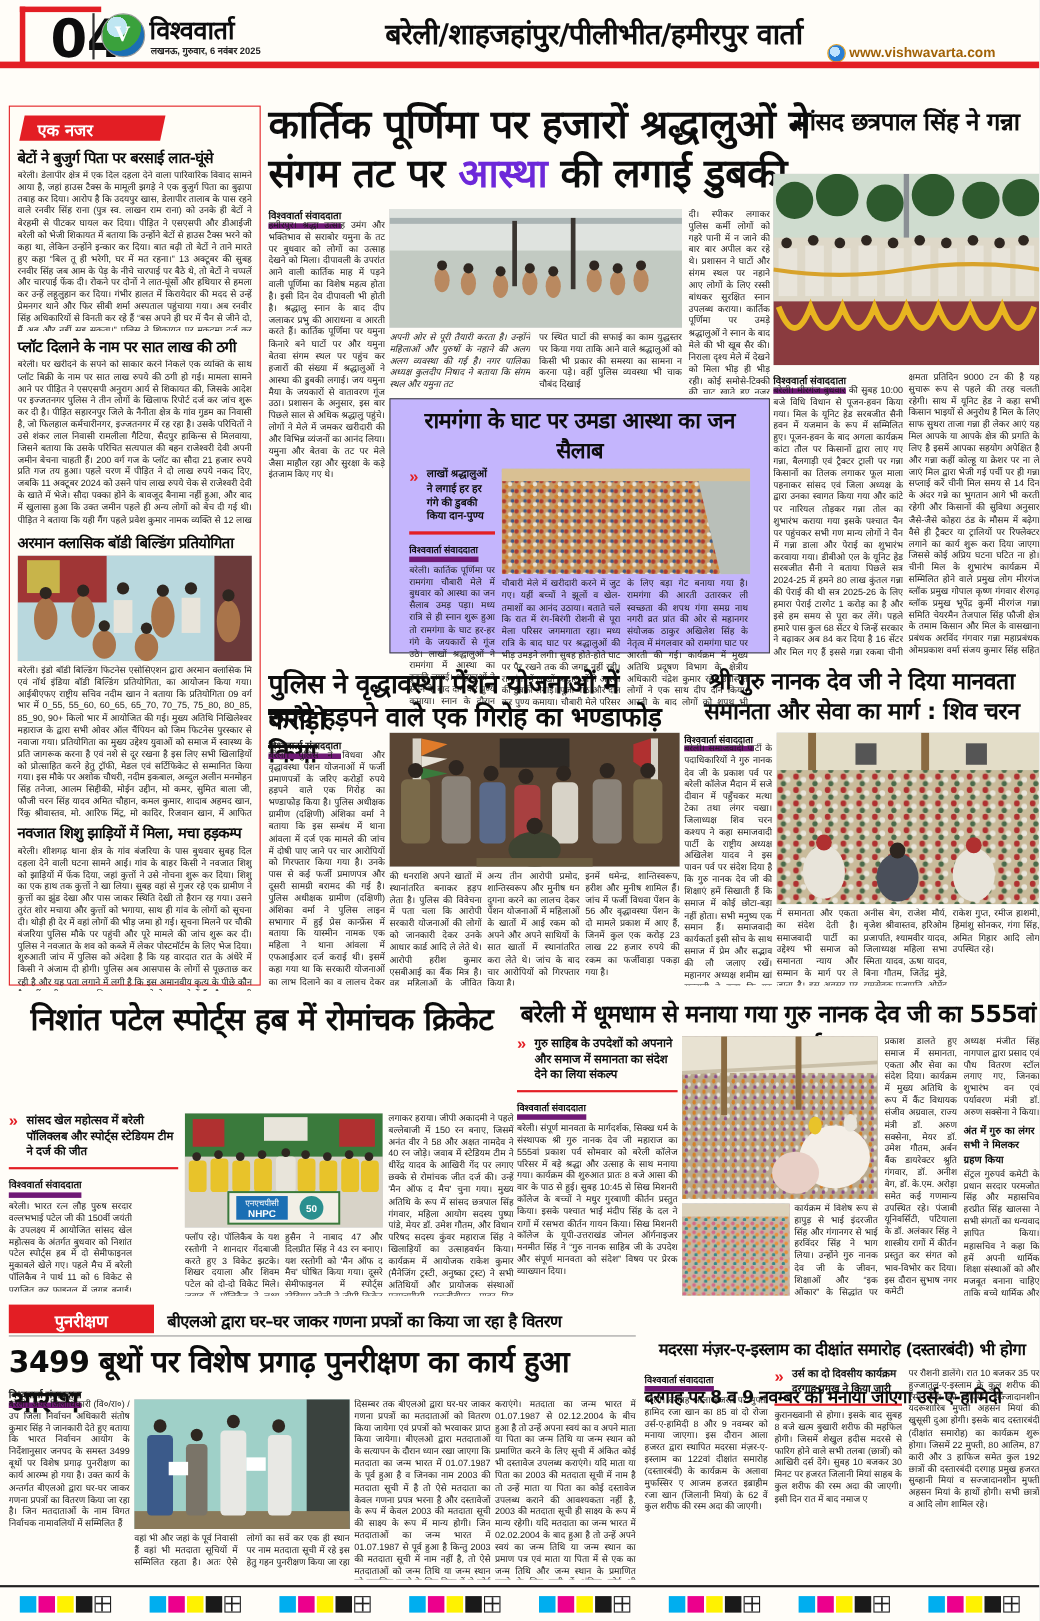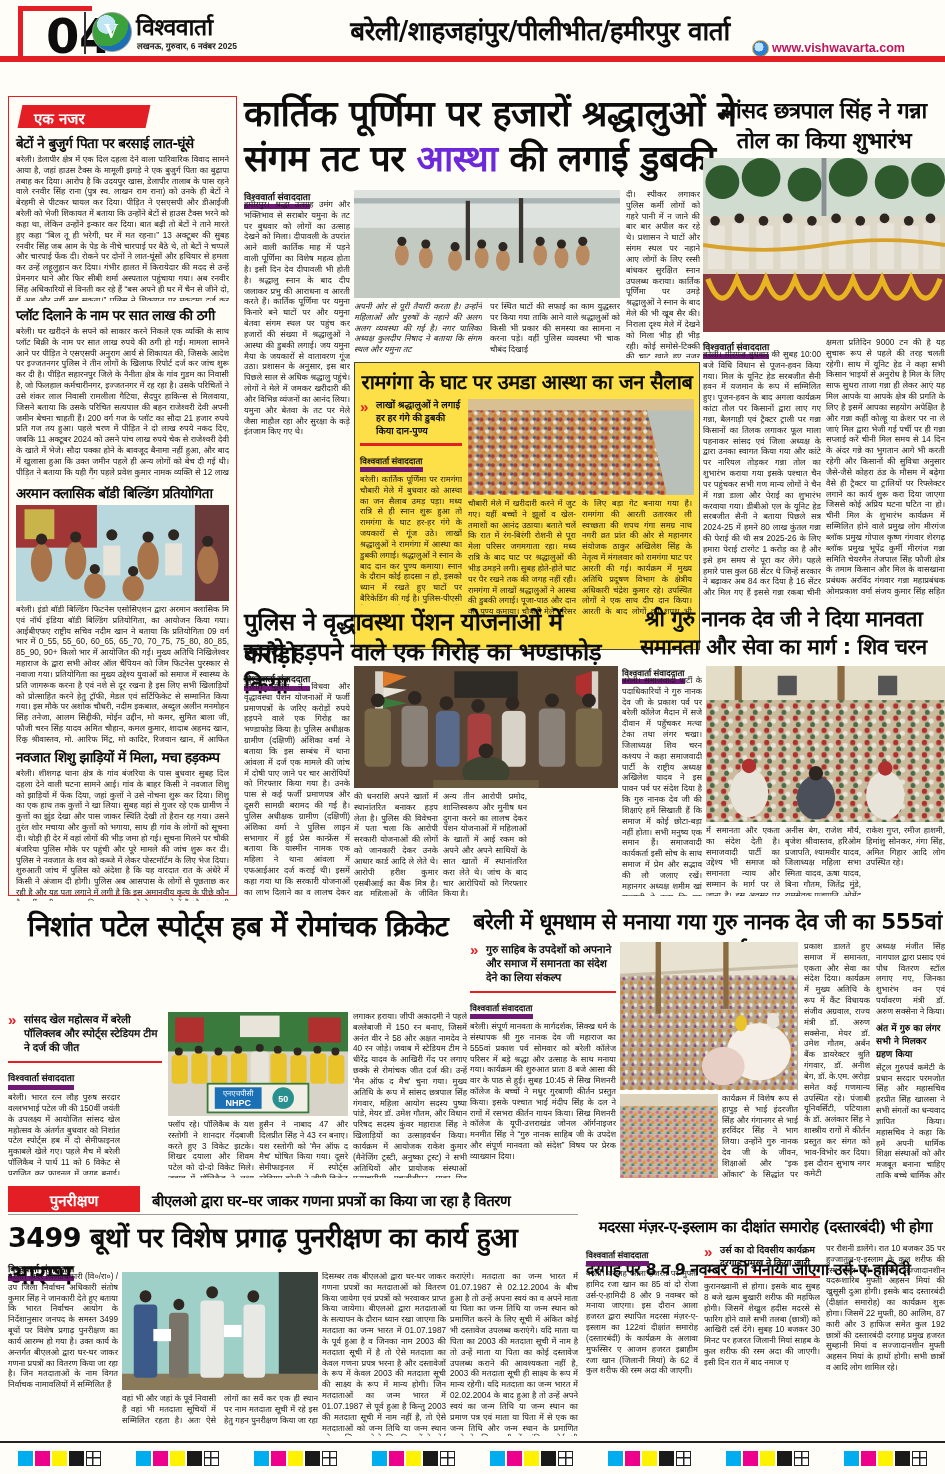--- a/index.html
+++ b/index.html
@@ -31,21 +31,21 @@
     <div class="abs" style="left:18px;top:6px;width:5px;height:53px;background:#e31e24;"></div>
     <div class="abs hl" style="left:46px;top:8px;font-size:48px;">04</div>
     <div class="abs" style="left:84px;top:12px;width:1.5px;height:42px;background:#333;"></div>
     <div class="abs" style="left:92px;top:12px;width:38px;height:38px;border-radius:50%;background:radial-gradient(circle at 35% 30%,#bfe6f2 0 25%,#3aa13c 26% 60%,#1b6fb4 61% 100%);border:1px solid #999;">
       <span style="position:absolute;left:11px;top:7px;color:#fff;font-weight:800;font-size:20px;font-family:'Liberation Serif',serif;">V</span>
     </div>
     <div class="abs hl" style="left:136px;top:10px;font-size:23px;">विश्ववार्ता</div>
     <div class="abs" style="left:137px;top:40px;font-size:8.5px;font-weight:700;color:#222;">लखनऊ,   गुरुवार, 6 नवंबर 2025</div>
     <div class="abs hl" style="left:305px;top:12px;width:470px;font-size:26px;text-align:center;">बरेली/शाहजहांपुर/पीलीभीत/हमीरपुर वार्ता</div>
     <div class="abs" style="left:752px;top:40px;width:15px;height:15px;border-radius:50%;background:radial-gradient(circle at 40% 40%,#bfe3ff 0 35%,#2a7fd4 36% 100%);border:1px solid #e8a020;"></div>
-    <div class="abs" style="left:772px;top:41px;font-size:12.5px;font-weight:800;color:#be185d;">www.vishwavarta.com</div>
+    <div class="abs" style="left:772px;top:41px;font-size:12.5px;font-weight:800;color:#a16207;">www.vishwavarta.com</div>
     <div class="abs" style="left:0;top:56px;width:945px;height:6px;background:#e31e24;"></div>
   </div>
 
   <div class="abs" style="left:8px;top:96px;width:229px;height:800px;border:1.5px solid #e31e24;background:#fffdf6;box-sizing:border-box;padding:6px 7px;">
     <div style="width:128px;height:23px;background:#e31e24;transform:skewX(-12deg);margin:2px 0 6px 4px;">
       <span style="display:block;transform:skewX(12deg);color:#fff;font-weight:800;font-size:15px;padding:3px 0 0 14px;font-family:'DejaVu Sans',sans-serif;">एक नजर</span>
     </div>
     <div class="hl" style="font-size:13.5px;margin:2px 0 3px 0;">बेटों ने बुजुर्ग पिता पर बरसाई लात-घूंसे</div>
     <div class="jc" style="height:146px;">बरेली। डेलापीर क्षेत्र में एक दिल दहला देने वाला पारिवारिक विवाद सामने आया है, जहां हाउस टैक्स के मामूली झगड़े ने एक बुजुर्ग पिता का बुढ़ापा तबाह कर दिया। आरोप है कि उदयपुर खास, डेलापीर तालाब के पास रहने वाले रनवीर सिंह राना (पुत्र स्व. लाखन राम राना) को उनके ही बेटों ने बेरहमी से पीटकर घायल कर दिया। पीड़ित ने एसएसपी और डीआईजी बरेली को भेजी शिकायत में बताया कि उन्होंने बेटों से हाउस टैक्स भरने को कहा था, लेकिन उन्होंने इन्कार कर दिया। बात बढ़ी तो बेटों ने ताने मारते हुए कहा “बिल तू ही भरेगी, घर में मत रहना।” 13 अक्टूबर की सुबह रनवीर सिंह जब आम के पेड़ के नीचे चारपाई पर बैठे थे, तो बेटों ने चप्पलें और चारपाई फेंक दी। रोकने पर दोनों ने लात-घूंसों और हथियार से हमला कर उन्हें लहूलुहान कर दिया। गंभीर हालत में किरायेदार की मदद से उन्हें प्रेमनगर थाने और फिर सीबी शर्मा अस्पताल पहुंचाया गया। अब रनवीर सिंह अधिकारियों से विनती कर रहे हैं “बस अपने ही घर में चैन से जीने दो, मैं अब और नहीं सह सकता।” पुलिस ने शिकायत पर मुकदमा दर्ज कर जांच शुरू कर दी है।</div>
     <div class="hl" style="font-size:13.5px;margin:5px 0 3px 0;">प्लॉट दिलाने के नाम पर सात लाख की ठगी</div>
@@ -120,21 +120,21 @@
           <circle cx="70" cy="19" r="1.7"></circle>
         <circle cx="78" cy="20" r="1.7"></circle>
           <circle cx="86" cy="19" r="1.7"></circle>
       </g>
     </svg>
   </div>
   <div class="abs jc" style="left:354px;top:302px;width:128px;height:56px;font-style:italic;">अपनी ओर से पूरी तैयारी करता है। उन्होंने महिलाओं और पुरुषों के नहाने की अलग अलग व्यवस्था की गई है। नगर पालिका अध्यक्ष कुलदीप निषाद ने बताया कि संगम स्थल और यमुना तट</div>
   <div class="abs jc" style="left:490px;top:302px;width:130px;height:56px;">पर स्थित घाटों की सफाई का काम युद्धस्तर पर किया गया ताकि आने वाले श्रद्धालुओं को किसी भी प्रकार की समस्या का सामना न करना पड़े। वहीं पुलिस व्यवस्था भी चाक चौबंद दिखाई</div>
   <div class="abs jc" style="left:626px;top:190px;width:74px;height:168px;">दी। स्पीकर लगाकर पुलिस कर्मी लोगों को गहरे पानी में न जाने की बार बार अपील कर रहे थे। प्रशासन ने घाटों और संगम स्थल पर नहाने आए लोगों के लिए रस्सी बांधकर सुरक्षित स्नान उपलब्ध कराया। कार्तिक पूर्णिमा पर उमड़े श्रद्धालुओं ने स्नान के बाद मेले की भी खूब सैर की। निराला दृश्य मेले में देखने को मिला भीड़ ही भीड़ रही। कोई समोसे-टिक्की की चाट खाते हुए नजर आया तो कोई सौंफी का आनंद ले रहा था। पकौड़ी, जलेबी, हलुवा-पराठा और चाऊमीन की दुकानों पर भी बेहिसाब भीड़ नजर आई। श्रद्धालुओं ने आस्था की डुबकी लगाकर मेले व संगम स्थल का जमकर आनंद लिया।</div>
 
-  <div class="abs boxed" style="left:354px;top:362px;width:346px;height:288px;background:#fde047;box-sizing:border-box;padding:4px 5px;">
+  <div class="abs boxed" style="left:354px;top:362px;width:346px;height:232px;background:#c4b5fd;box-sizing:border-box;padding:4px 17px;">
     <div class="hl" style="font-size:20px;text-align:center;margin:1px 0 4px 0;">रामगंगा के घाट पर उमडा आस्था का जन सैलाब</div>
     <div style="display:flex;gap:6px;">
       <div style="width:108px;">
         <div class="bullet" style="font-size:9.5px;">लाखों श्रद्धालुओं ने लगाई हर हर गंगे की डुबकी किया दान-पुण्य</div>
         <div class="redline"></div>
         <span class="byline" style="font-size:8.5px;">विश्ववार्ता संवाददाता</span>
         <div class="jc" style="height:130px;margin-top:3px;">बरेली। कार्तिक पूर्णिमा पर रामगंगा चौबारी मेले में बुधवार को आस्था का जन सैलाब उमड़ पड़ा। मध्य रात्रि से ही स्नान शुरू हुआ तो रामगंगा के घाट हर-हर गंगे के जयकारों से गूंज उठे। लाखों श्रद्धालुओं ने रामगंगा में आस्था का डुबकी लगाई। श्रद्धालुओं ने स्नान के बाद दान कर पुण्य कमाया। स्नान के दौरान कोई हादसा न हो, इसको ध्यान में रखते हुए घाटों पर बैरिकेडिंग की गई है। पुलिस-पीएसी के जवान तैनात किए गए हैं। गोताखोर भी लगाए गए थे जो हर समय मुस्तैद रहे। स्नान पूजन के बाद श्रद्धालु</div>
       </div>
       <div style="width:226px;">
         <div class="photo" style="width:226px;height:96px;">
@@ -155,21 +155,20 @@
         </div>
         <div style="display:flex;gap:6px;margin-top:4px;">
           <div class="jc" style="width:108px;height:118px;">चौबारी मेले में खरीदारी करने में जुट गए। यहीं बच्चों ने झूलों व खेल-तमाशों का आनंद उठाया। बताते चलें कि रात में रंग-बिरंगी रोशनी से पूरा मेला परिसर जगमगाता रहा। मध्य रात्रि के बाद घाट पर श्रद्धालुओं की भीड़ उमड़ने लगी। सुबह होते-होते घाट पर पैर रखने तक की जगह नहीं रही। रामगंगा में लाखों श्रद्धालुओं ने आस्था की डुबकी लगाई। पूजा-पाठ और दान कर पुण्य कमाया। चौबारी मेले परिसर के बाहर ही स्वागत</div>
           <div class="jc" style="width:110px;height:118px;">के लिए बड़ा गेट बनाया गया है। रामगंगा की आरती उतारकर ली स्वच्छता की शपथ गंगा समग्र नाथ नगरी व्रत प्रांत की ओर से महानगर संयोजक ठाकुर अखिलेश सिंह के नेतृत्व में मंगलवार को रामगंगा घाट पर आरती की गई। कार्यक्रम में मुख्य अतिथि प्रदूषण विभाग के क्षेत्रीय अधिकारी चंद्रेश कुमार रहे। उपस्थित लोगों ने एक साथ दीप दान किया। आरती के बाद लोगों को शपथ भी दिलाई गई कि वह नदी को गंदा नहीं करेंगे।</div>
         </div>
       </div>
     </div>
   </div>
 
   <div class="abs hl" style="left:703px;top:94px;width:242px;font-size:22px;text-align:center;">सांसद छत्रपाल सिंह ने गन्ना</div>
-  <div class="abs hl" style="left:703px;top:124px;width:242px;font-size:22px;text-align:center;">तोल का किया शुभारंभ</div>
   <div class="abs photo" style="left:703px;top:158px;width:242px;height:174px;">
     <svg viewBox="0 0 100 72" preserveAspectRatio="none">
       <rect width="100" height="26" fill="#cfdccf"></rect>
       <g fill="#2e5a2e">
         <circle cx="8" cy="10" r="7"></circle>
           <circle cx="24" cy="8" r="8"></circle>
           <circle cx="42" cy="11" r="7"></circle>
         <circle cx="60" cy="8" r="8"></circle>
           <circle cx="78" cy="10" r="7"></circle>
           <circle cx="93" cy="9" r="7"></circle>
@@ -259,20 +258,21 @@
           <circle cx="60" cy="14" r="2.6"></circle>
           <circle cx="75" cy="13" r="2.6"></circle>
           <circle cx="89" cy="13" r="2.6"></circle>
         <circle cx="50" cy="32" r="2.8"></circle>
       </g>
       <rect x="30" y="43" width="40" height="3" fill="#6b5b3f"></rect>
     </svg>
   </div>
   <div class="abs jc" style="left:354px;top:792px;width:84px;height:104px;">की धनराशि अपने खातों में स्थानांतरित बनाकर हड़प लेता है। पुलिस की विवेचना में पता चला कि आरोपी सरकारी योजनाओं की लोगों को जानकारी देकर उनके आधार कार्ड आदि ले लेते थे। आरोपी हरीश कुमार एसबीआई का बैंक मित्र है। वह महिलाओं के जीवित पतियों के फर्जी मृत्युप्रमाण पत्र बनवाने के बाद उनके खाते बैंक में खुलवाता था।</div>
   <div class="abs jc" style="left:443px;top:792px;width:84px;height:104px;">अन्य तीन आरोपी प्रमोद, शान्तिस्वरूप और मुनीष धन दुगना करने का लालच देकर पेंशन योजनाओं में महिलाओं के खातों में आई रकम को अपने और अपने साथियों के सात खातों में स्थानांतरित करा लेते थे। जांच के बाद चार आरोपियों को गिरफ्तार किया है।</div>
+  <div class="abs jc" style="left:532px;top:792px;width:86px;height:104px;">इनमें धमेन्द्र, शान्तिस्वरूप, हरीश और मुनीष शामिल हैं। जांच में फर्जी विधवा पेंशन के 56 और वृद्धावस्था पेंशन के दो मामले प्रकाश में आए हैं, जिनमें कुल एक करोड़ 23 लाख 22 हजार रुपये की रकम का फर्जीवाड़ा पकड़ा गया है।</div>
 
   <div class="abs hl" style="left:622px;top:604px;width:323px;font-size:21px;text-align:center;">श्री गुरु नानक देव जी ने दिया मानवता</div>
   <div class="abs hl" style="left:622px;top:632px;width:323px;font-size:21px;text-align:center;">समानता और सेवा का मार्ग : शिव चरन कश्यप</div>
   <div class="abs" style="left:622px;top:662px;">
     <span class="byline" style="font-size:8.5px;">विश्ववार्ता संवाददाता</span>
   </div>
   <div class="abs jc" style="left:622px;top:676px;width:80px;height:220px;">बरेली। समाजवादी पार्टी के पदाधिकारियों ने गुरु नानक देव जी के प्रकाश पर्व पर बरेली कॉलेज मैदान में सजे दीवान में पहुँचकर मत्था टेका तथा लंगर चखा। जिलाध्यक्ष शिव चरन कश्यप ने कहा समाजवादी पार्टी के राष्ट्रीय अध्यक्ष अखिलेश यादव ने इस पावन पर्व पर संदेश दिया है कि गुरु नानक देव जी की शिक्षाएं हमें सिखाती हैं कि समाज में कोई छोटा-बड़ा नहीं होता। सभी मनुष्य एक समान हैं। समाजवादी कार्यकर्ता इसी सोच के साथ समाज में प्रेम और सद्भाव की लौ जलाए रखें। महानगर अध्यक्ष शमीम खां सुल्तानी ने कहा कि गुरु परंपरा सेवा और त्याग की परम भावना का प्रतीक है। समाजवादी पार्टी इस मानवतावादी परंपरा को आगे बढ़ाने का कार्य करती रहेगी। जिला कोषाध्यक्ष अशोक यादव ने कहा कि सेवा समाज</div>
   <div class="abs photo" style="left:706px;top:666px;width:239px;height:156px;">
     <svg viewBox="0 0 100 64" preserveAspectRatio="none">
       <defs>

